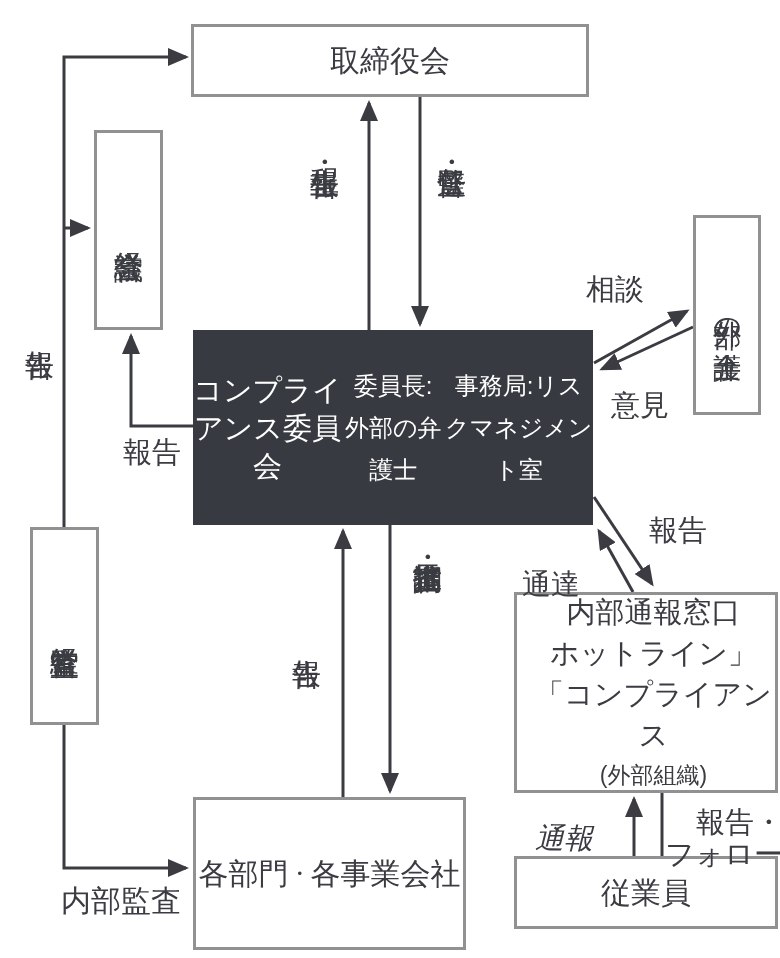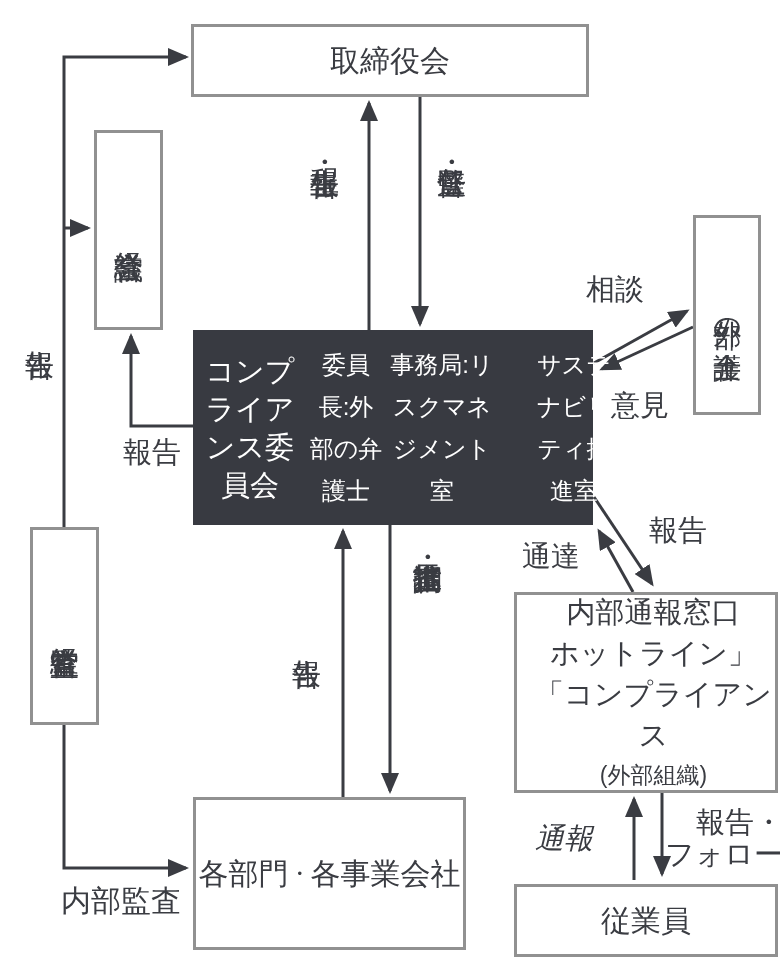--- a/index.html
+++ b/index.html
@@ -37,34 +37,34 @@
   .committee .c-line4 { transform:translateX(28px); }
 
   .lbl { position:absolute; white-space:nowrap; font-size:29px; line-height:1.1; }
 
   .box-board       { left:175px; top:24px;  width:398px; height:73px;  font-size:30px; }
   .box-meeting     { left:78px;  top:130px; width:69px;  height:200px; font-size:29px; }
   .box-audit       { left:14px;  top:527px; width:69px;  height:198px; font-size:29px; }
   .box-lawyer      { left:677px; top:215px; width:68px;  height:200px; font-size:28px; }
   .box-hotline     { left:498px; top:592px; width:264px; height:201px; flex-direction:column;padding-left:15px; }
   .box-departments { left:177px; top:797px; width:273px; height:153px; flex-direction:row; font-size:30px; }
-  .box-employees   { left:498px; top:884px; width:264px; height:73px;  font-size:30px; }
+  .box-employees   { left:498px; top:856px; width:264px; height:73px;  font-size:30px; }
 
   .box-hotline .h-line  { font-size:29px; line-height:41px; }
   .box-hotline .h-line4 { font-size:23px; line-height:38px; }
   .box-departments .d-line { line-height:36px; }
   .box-departments .d-dot  { font-size:22px; line-height:20px; }
 
   .lbl-report-submission { left:292px; top:146px; }
   .lbl-appointment       { left:419px; top:146px; }
   .lbl-report-left       { left:7px;   top:327px; }
   .lbl-report-meeting    { left:107px; top:437px; }
   .lbl-consultation      { left:570px; top:274px; }
   .lbl-opinion           { left:595px; top:390px; }
-  .lbl-notice            { left:506px; top:541px; }
+  .lbl-notice            { left:506px; top:569px; }
   .lbl-report-hotline    { left:633px; top:515px; }
   .lbl-report-center     { left:274px; top:636px; }
   .lbl-promotion         { left:395px; top:541px; }
   .lbl-internal-audit    { left:45px;  top:884px; font-size:30px; }
   .lbl-whistleblowing    { left:519px; top:823px;font-style:italic; }
   .lbl-report-follow     { right:13px; top:806px; text-align:right; line-height:32px; }
 </style>
 </head>
 <body>
 
@@ -112,21 +112,20 @@
   </div>
 
   <div class="box box-lawyer">
     <span class="vtext">外部の弁護士</span>
   </div>
 
   <div class="committee">
     <div class="c-title">コンプライアンス委員会</div>
     <div class="c-line">委員長:外部の弁護士</div>
     <div class="c-line">事務局:リスクマネジメント室</div>
-    <div class="c-line c-line4">サステナビリティ推進室</div>
   </div>
 
   <div class="box box-hotline">
     <div class="h-line">内部通報窓口</div>
     <div class="h-line">ホットライン」</div>
     <div class="h-line">「コンプライアンス</div>
     <div class="h-line h-line4">(外部組織)</div>
   </div>
 
   <div class="box box-departments">

